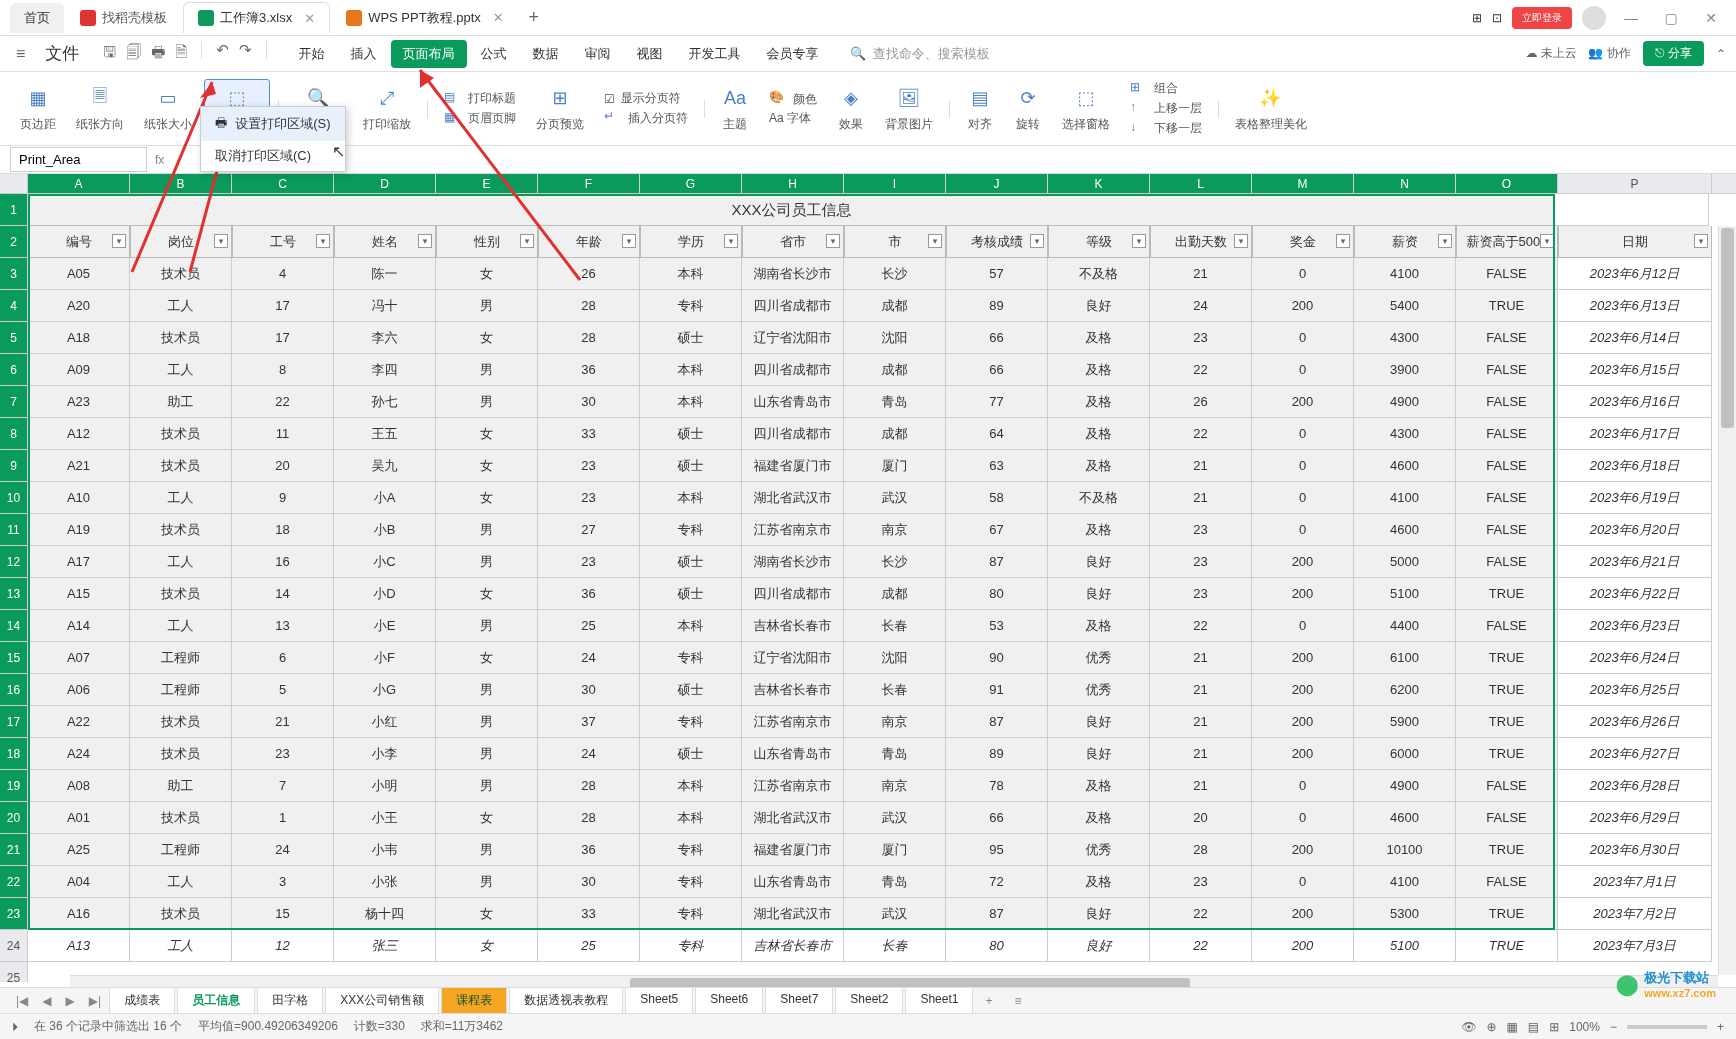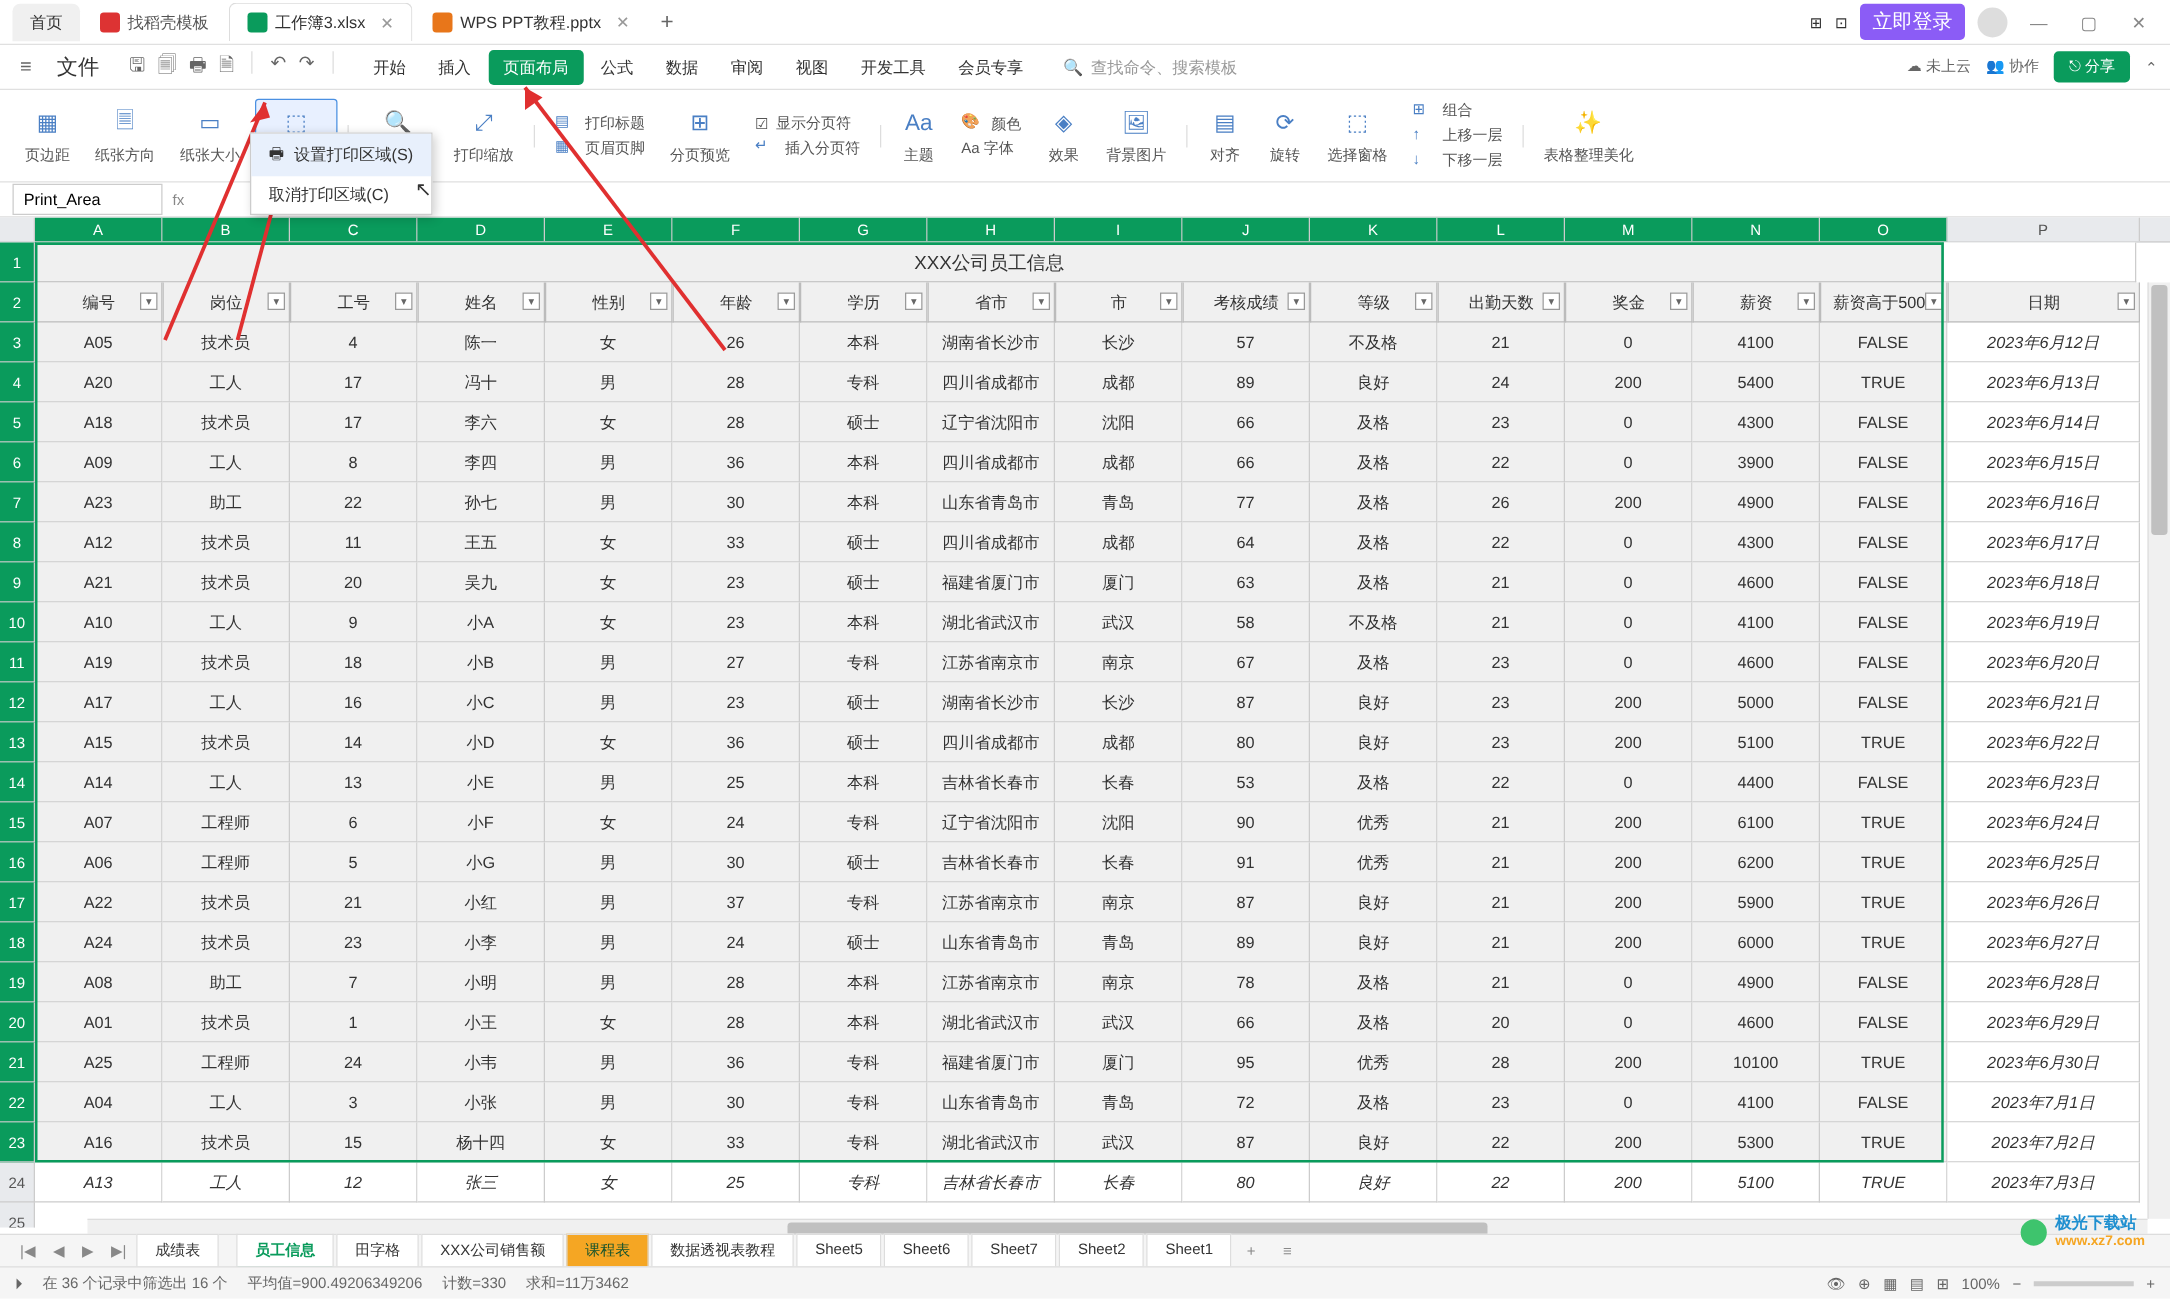--- a/index.html
+++ b/index.html
@@ -9,21 +9,21 @@
 .tab-item.home{background:#f0f0f0;}
 .tab-item.active{background:#fff;border:1px solid #ddd;border-bottom:none;justify-content:space-between;}
 .tab-item.templ{color:#555;}
 .doc-icon{width:16px;height:16px;display:inline-block;border-radius:3px;}
 .doc-icon.green{background:#0a9b5c;}
 .doc-icon.orange{background:#e8761a;}
 .doc-icon.red{background:#d33;}
 .tab-close{color:#999;font-size:13px;margin-left:6px;}
 .tab-add{width:28px;text-align:center;color:#666;font-size:18px;}
 .top-right{margin-left:auto;display:flex;align-items:center;gap:10px;}
-.login-btn{background:#8b5cf6;color:#fff;padding:4px 10px;border-radius:4px;font-size:16px;}
+.login-btn{background:#ef4444;color:#fff;padding:4px 10px;border-radius:4px;font-size:10px;}
 .avatar{width:24px;height:24px;border-radius:50%;background:#ddd;}
 .win-btn{width:30px;text-align:center;color:#888;font-size:14px;}
 .menu-bar{height:36px;display:flex;align-items:center;border-bottom:1px solid #e0e0e0;padding:0 10px;gap:6px;}
 .hamburger{font-size:16px;color:#666;padding:0 6px;}
 .file-btn{font-size:17px;padding:4px 8px;}
 .qat{display:flex;gap:10px;padding:0 10px;color:#666;}
 .qat span{font-size:15px;}
 .vdiv{width:1px;height:18px;background:#ddd;margin:0 4px;}
 .menu-items{display:flex;gap:2px;}
 .menu-item{padding:5px 12px;font-size:13px;cursor:pointer;border-radius:4px;}
@@ -39,21 +39,21 @@
 .rb-line{display:flex;align-items:center;gap:6px;font-size:12px;color:#555;}
 .rb-line .ic{width:18px;height:18px;color:#4a7fc4;}
 .dropdown-menu{position:absolute;top:106px;left:200px;background:#fff;border:1px solid #ccc;box-shadow:2px 2px 8px rgba(0,0,0,0.2);z-index:100;min-width:140px;}
 .dd-item{padding:6px 14px;font-size:13px;display:flex;align-items:center;gap:8px;cursor:pointer;}
 .dd-item.hover{background:#e8f0fc;}
 .cursor-ptr{position:absolute;top:142px;left:332px;font-size:16px;z-index:101;}
 .arrow{position:absolute;z-index:90;pointer-events:none;}
 .arrow-line{stroke:#e03030;stroke-width:3;fill:none;}
 .arrow-head{fill:#e03030;}
 .name-box-row{height:28px;display:flex;align-items:center;border-bottom:1px solid #ddd;}
-.name-box{width:120px;border:1px solid #ccc;padding:4px 8px;font-size:13px;margin-left:10px;background:#fff;}
+.name-box{width:137px;border:1px solid #ccc;padding:4px 8px;font-size:13px;margin-left:10px;background:#fff;}
 .fx-icon{padding:0 8px;color:#888;}
 .grid-wrap{position:relative;height:808px;overflow:hidden;}
 .col-headers{display:flex;height:20px;background:#e8eaed;border-bottom:1px solid #ccc;}
 .corner{width:28px;border-right:1px solid #ccc;background:#e8eaed;}
 .col-h{border-right:1px solid #ccc;text-align:center;font-size:12px;color:#555;line-height:20px;background:#e8eaed;}
 .col-h.sel{background:#0a9b5c;color:#fff;}
 .grid-body{display:flex;}
 .row-headers{width:28px;background:#e8eaed;}
 .row-h{height:32px;border-bottom:1px solid #ccc;border-right:1px solid #ccc;text-align:center;font-size:12px;color:#555;line-height:32px;}
 .row-h.sel{background:#0a9b5c;color:#fff;}
@@ -66,21 +66,21 @@
 .cell{border-right:1px solid #ccc;border-bottom:1px solid #ccc;display:flex;align-items:center;justify-content:center;font-size:13px;background:#f0f0f0;}
 .cell.outside{background:#fff;font-style:italic;}
 .print-border{position:absolute;top:0;left:0;width:1527px;border:2px solid #0a9b5c;pointer-events:none;z-index:50;}
 .vscroll{position:absolute;right:0;top:226px;bottom:64px;width:18px;background:#f0f0f0;border-left:1px solid #ddd;}
 .vthumb{background:#c0c0c0;border-radius:3px;margin:2px;height:200px;}
 .hscroll{position:absolute;bottom:46px;left:70px;right:18px;height:18px;background:#f0f0f0;border-top:1px solid #ddd;}
 .hthumb{background:#c0c0c0;border-radius:3px;margin:2px;height:12px;width:560px;margin-left:560px;}
 .sheet-tabs{position:absolute;bottom:26px;left:0;right:0;height:26px;display:flex;align-items:center;border-top:1px solid #ddd;background:#f5f5f5;padding-left:10px;gap:2px;}
 .nav-arrow{padding:0 6px;color:#888;font-size:12px;}
 .sheet-tab{padding:4px 14px;font-size:12px;border:1px solid #ddd;background:#fff;cursor:pointer;}
-.sheet-tab.active{background:#fff;color:#0a9b5c;border-bottom:2px solid #0a9b5c;font-weight:bold;margin-left:12px;}
+.sheet-tab.active{background:#fff;color:#0a9b5c;border-bottom:2px solid #0a9b5c;font-weight:bold;}
 .sheet-tab.orange{background:#f5a623;color:#14532d;}
 .sheet-add{padding:0 10px;color:#888;}
 .status-bar{position:absolute;bottom:0;left:0;right:0;height:26px;display:flex;align-items:center;background:#f5f5f5;border-top:1px solid #ddd;padding:0 12px;font-size:12px;color:#666;gap:16px;}
 .status-right{margin-left:auto;display:flex;align-items:center;gap:10px;}
 .watermark{position:absolute;right:20px;bottom:40px;z-index:200;font-size:13px;color:#2090d0;font-weight:bold;display:flex;align-items:center;gap:6px;}
 .side-panel{position:absolute;right:0;top:226px;width:22px;display:flex;flex-direction:column;gap:8px;padding-top:8px;align-items:center;color:#888;}
 .cw-a{width:102px}.cw-b{width:102px}.cw-c{width:102px}.cw-d{width:102px}.cw-e{width:102px}
 .cw-f{width:102px}.cw-g{width:102px}.cw-h{width:102px}.cw-i{width:102px}.cw-j{width:102px}
 .cw-k{width:102px}.cw-l{width:102px}.cw-m{width:102px}.cw-n{width:102px}.cw-o{width:102px}
 .cw-p{width:154px}

